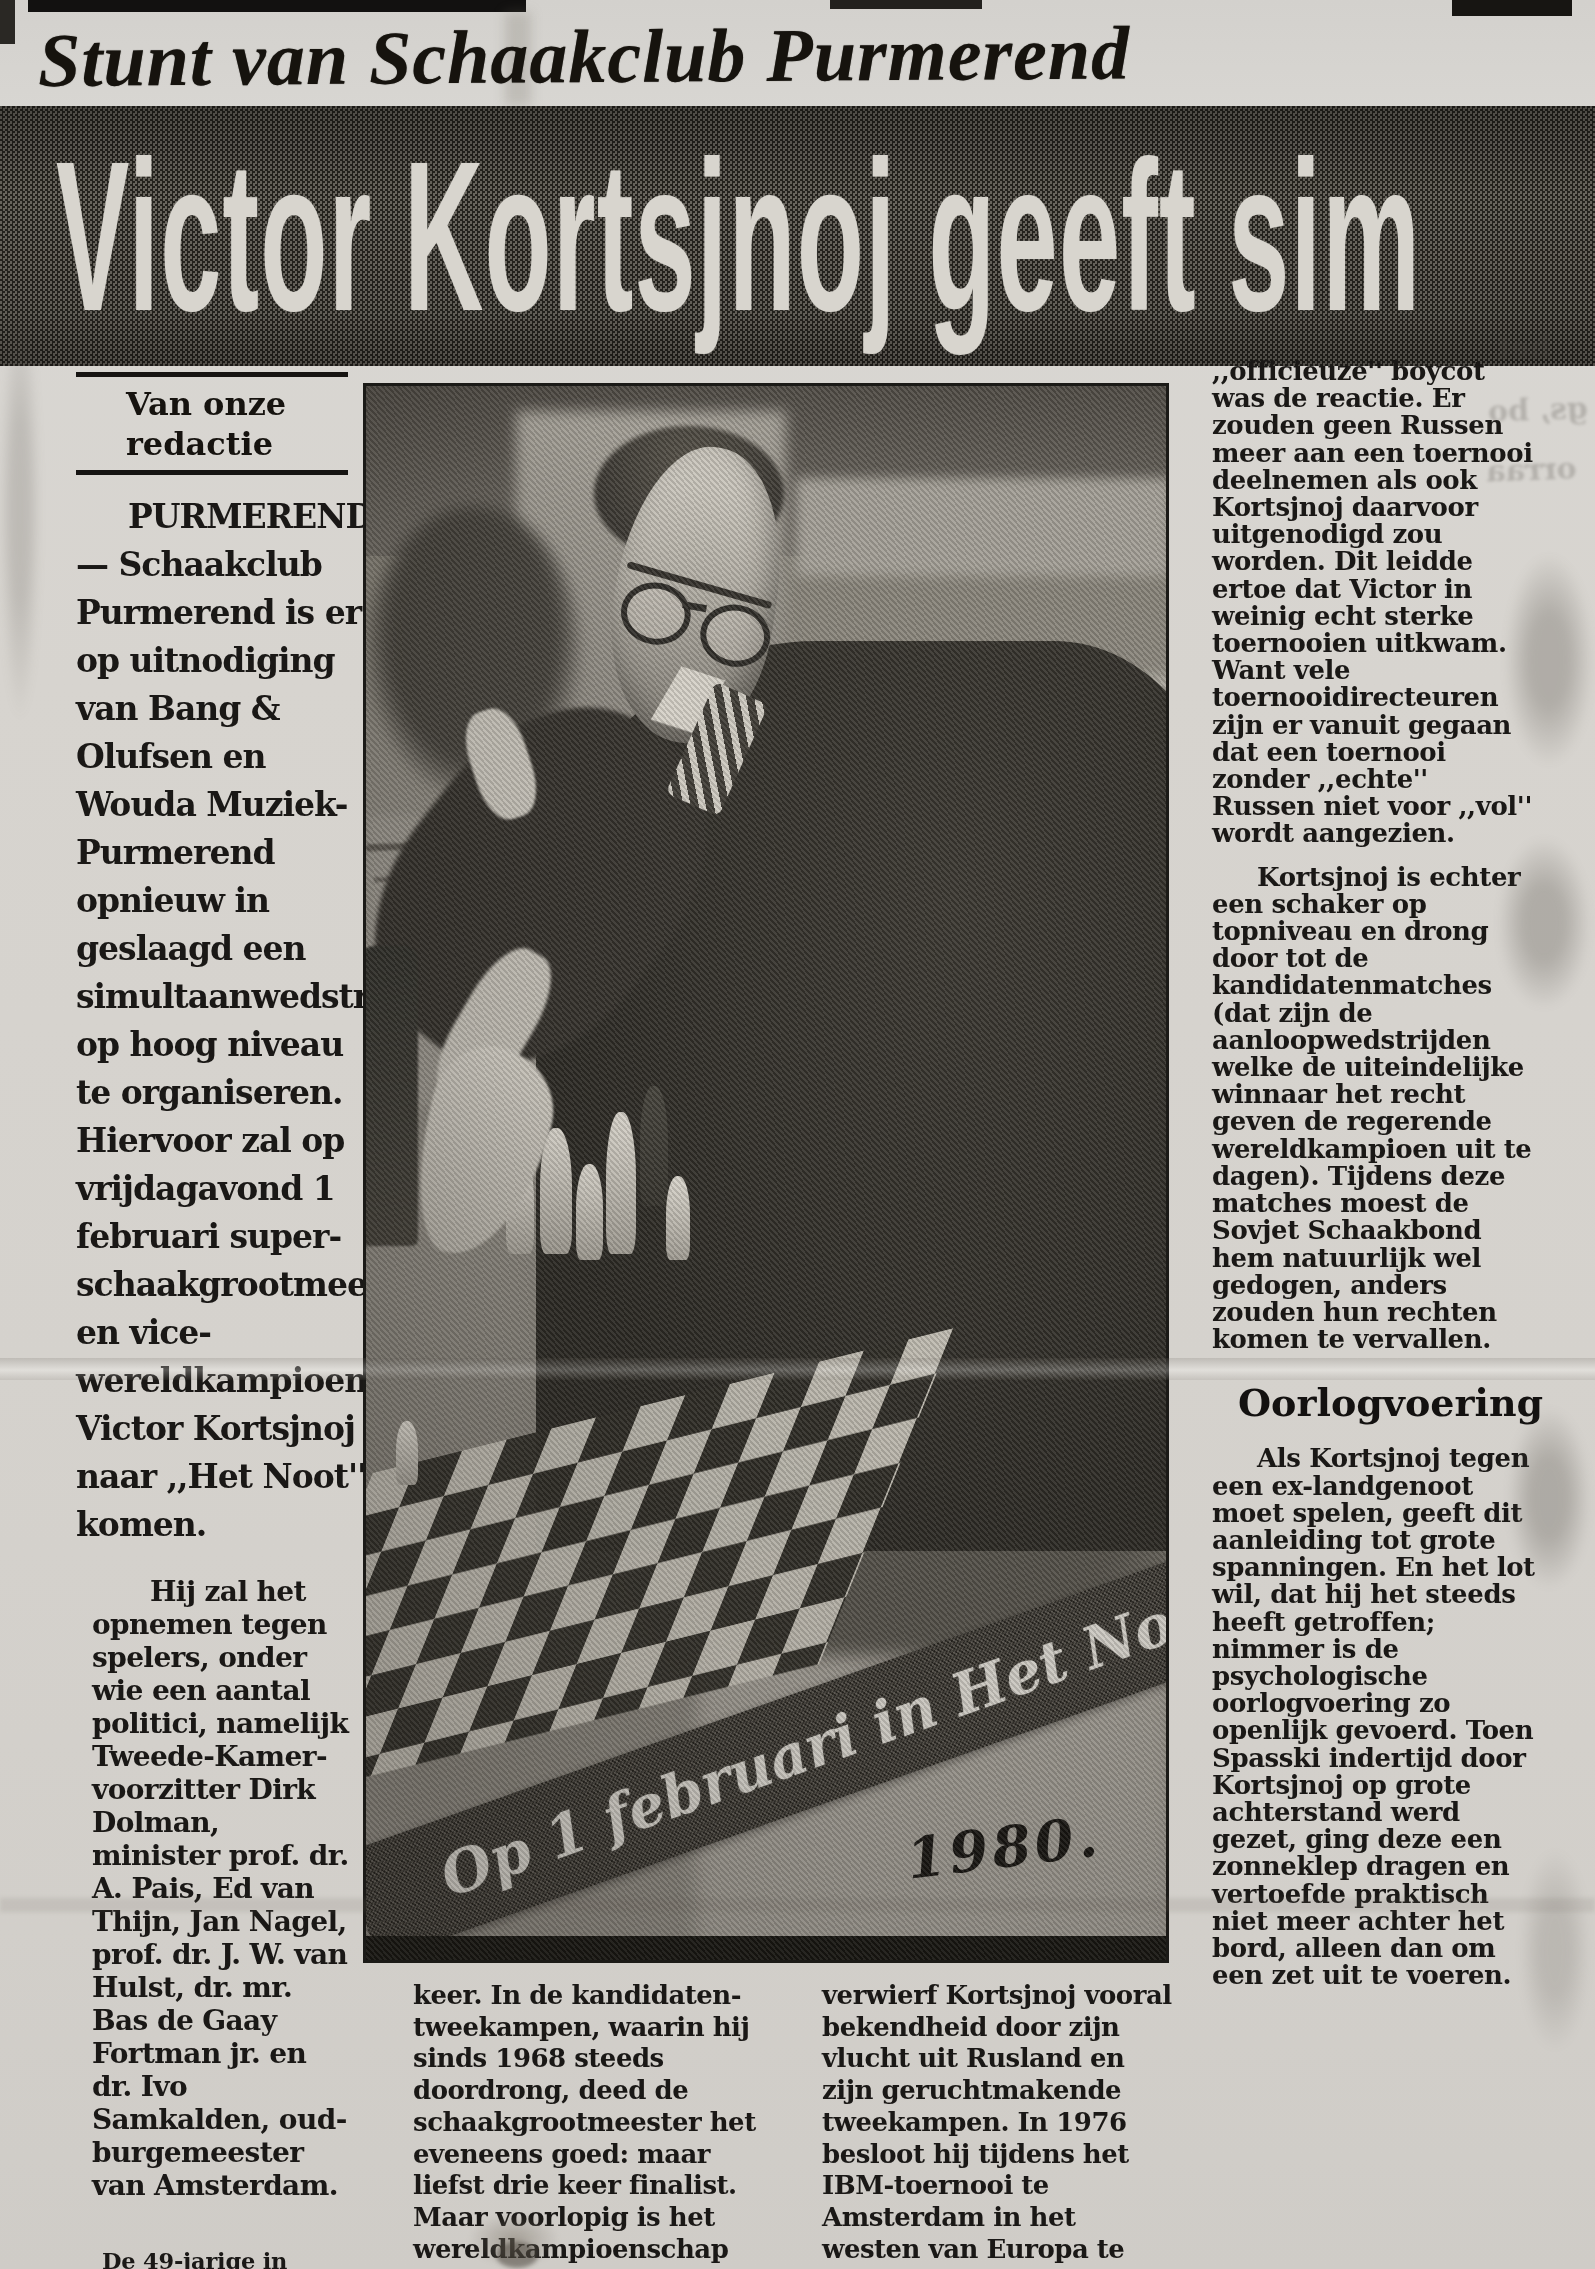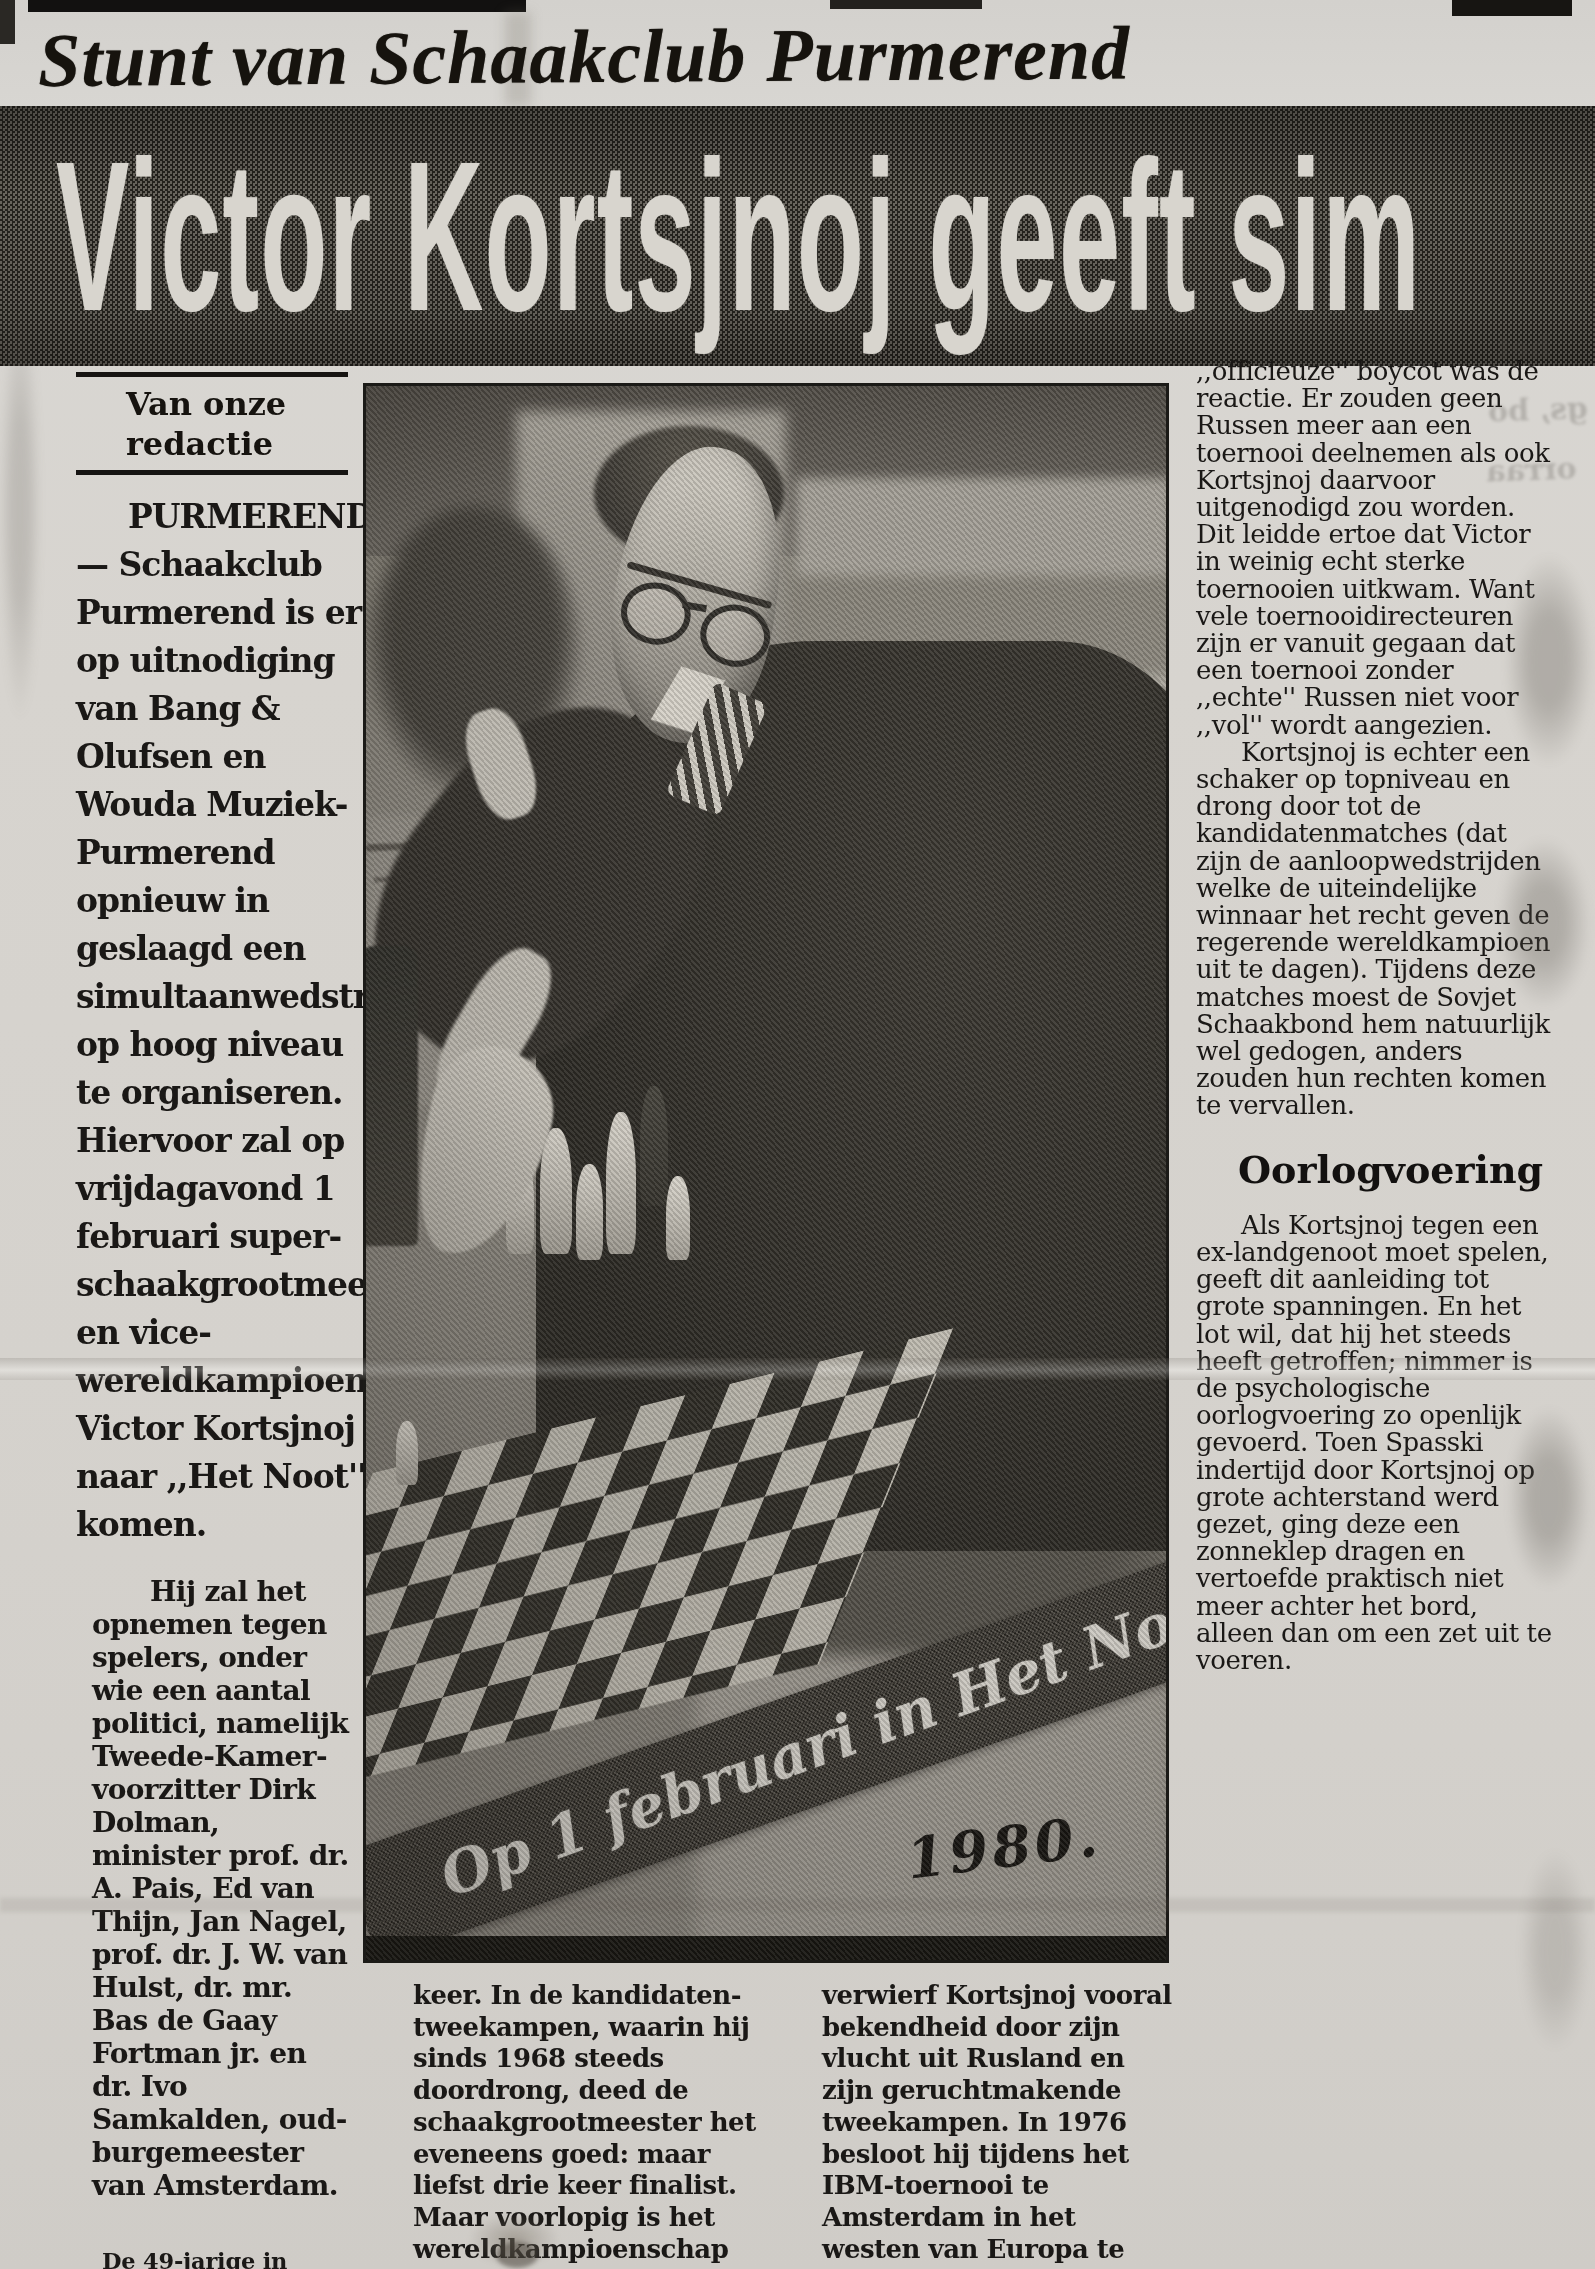--- a/index.html
+++ b/index.html
@@ -44,21 +44,21 @@
   .left-col .p2{margin:26px 16px 0;font-weight:700;font-size:28px;line-height:33px;
         letter-spacing:-0.6px;text-indent:58px;}
   .left-col .p3{margin:44px 0 0;font-weight:700;font-size:22.5px;line-height:30.5px;
         letter-spacing:-0.2px;text-indent:26px;}
 
   
   .right-col{position:absolute;left:1196px;top:350px;width:358px;}
   .rc-head{border-top:6px solid #151310;border-bottom:6px solid #151310;
         padding:18px 0 24px;font-family:"Liberation Sans",sans-serif;font-weight:700;
         font-size:49px;line-height:79px;letter-spacing:-1.5px;color:#131110;}
-  .right-col p{margin:0;font-weight:400;font-size:26px;line-height:27.2px;
+  .right-col p{margin:16px;font-weight:700;font-size:26px;line-height:27.2px;
         letter-spacing:-0.4px;}
   .right-col p.first{margin-top:8px;}
   .right-col p.ind{text-indent:45px;}
   .subhead{margin:28px 0 20px 42px;font-weight:700;font-size:38px;line-height:44px;color:#131110;letter-spacing:0;}
 
   
   .bcol{position:absolute;top:1980px;}
   .bcol p{margin:0;font-weight:700;font-size:26px;line-height:31.7px;letter-spacing:-0.5px;}
   .bcol-a{left:413px;width:370px;}
   .bcol-b{left:822px;width:350px;}

